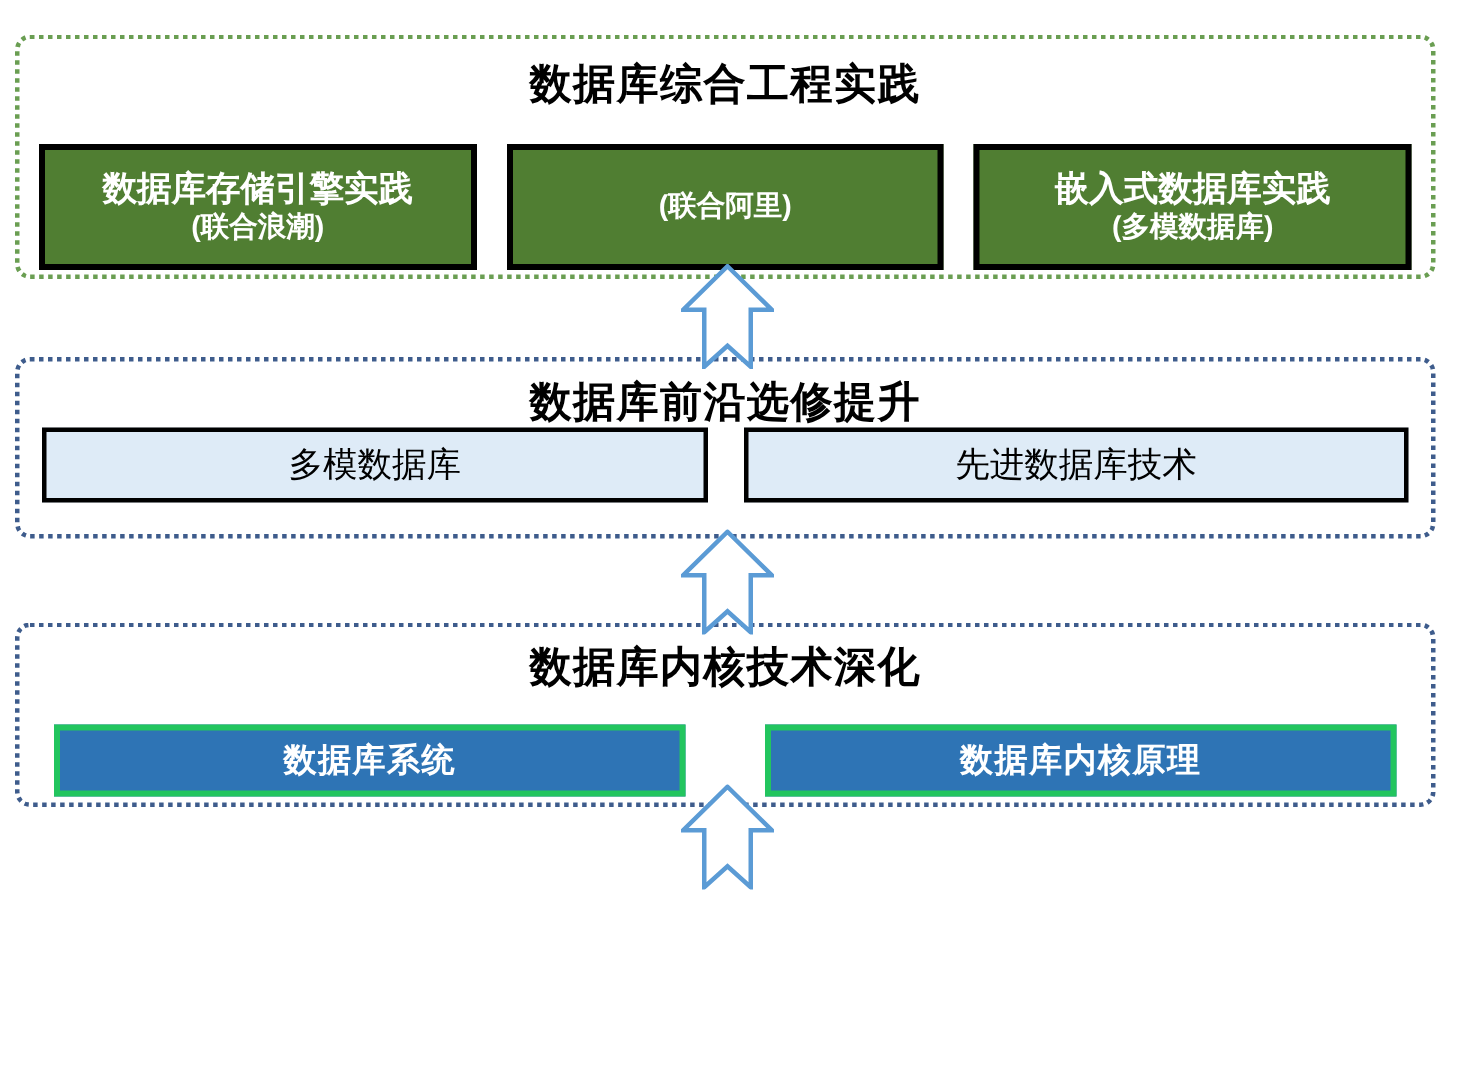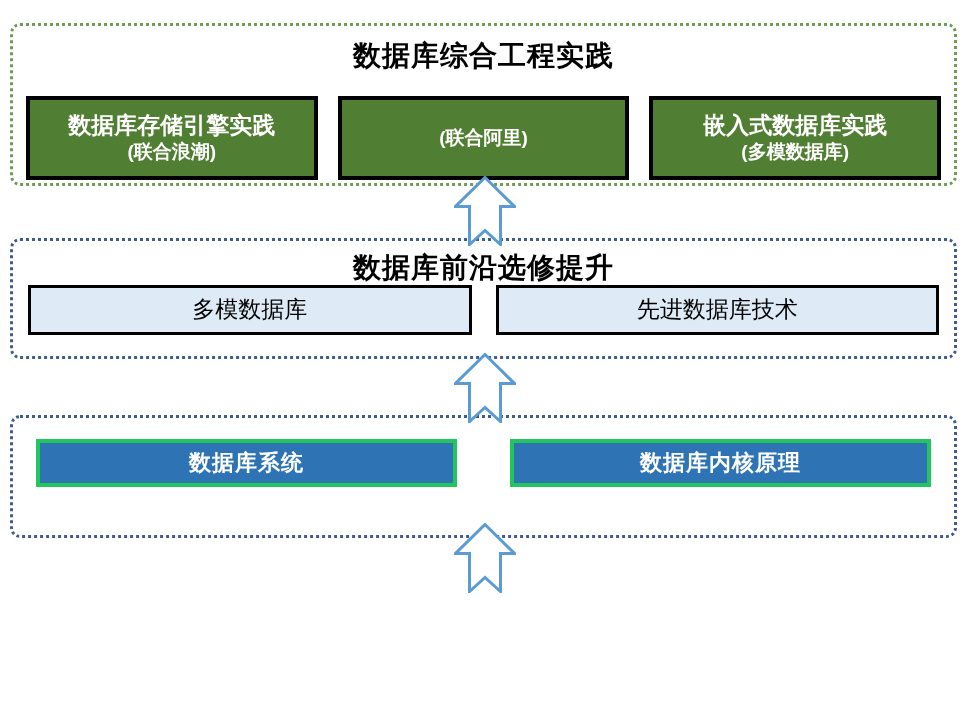--- a/index.html
+++ b/index.html
@@ -84,20 +84,21 @@
       <div class="course-box box-lightblue">
         <div>多模数据库</div>
       </div>
       <div class="course-box box-lightblue">
         <div>先进数据库技术</div>
       </div>
     </div>
   </div>
 
   <div class="tier tier-3">
+    <div class="tier-title">数据库内核技术深化</div>
     <div class="boxes">
       <div class="course-box box-blue">
         <div>数据库系统</div>
       </div>
       <div class="course-box box-blue">
         <div>数据库内核原理</div>
       </div>
     </div>
   </div>
 

